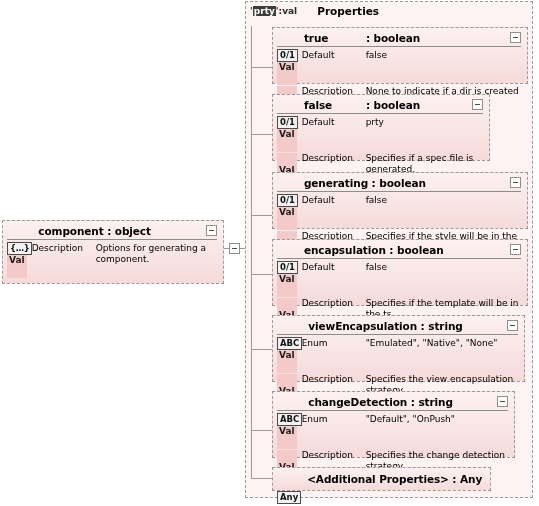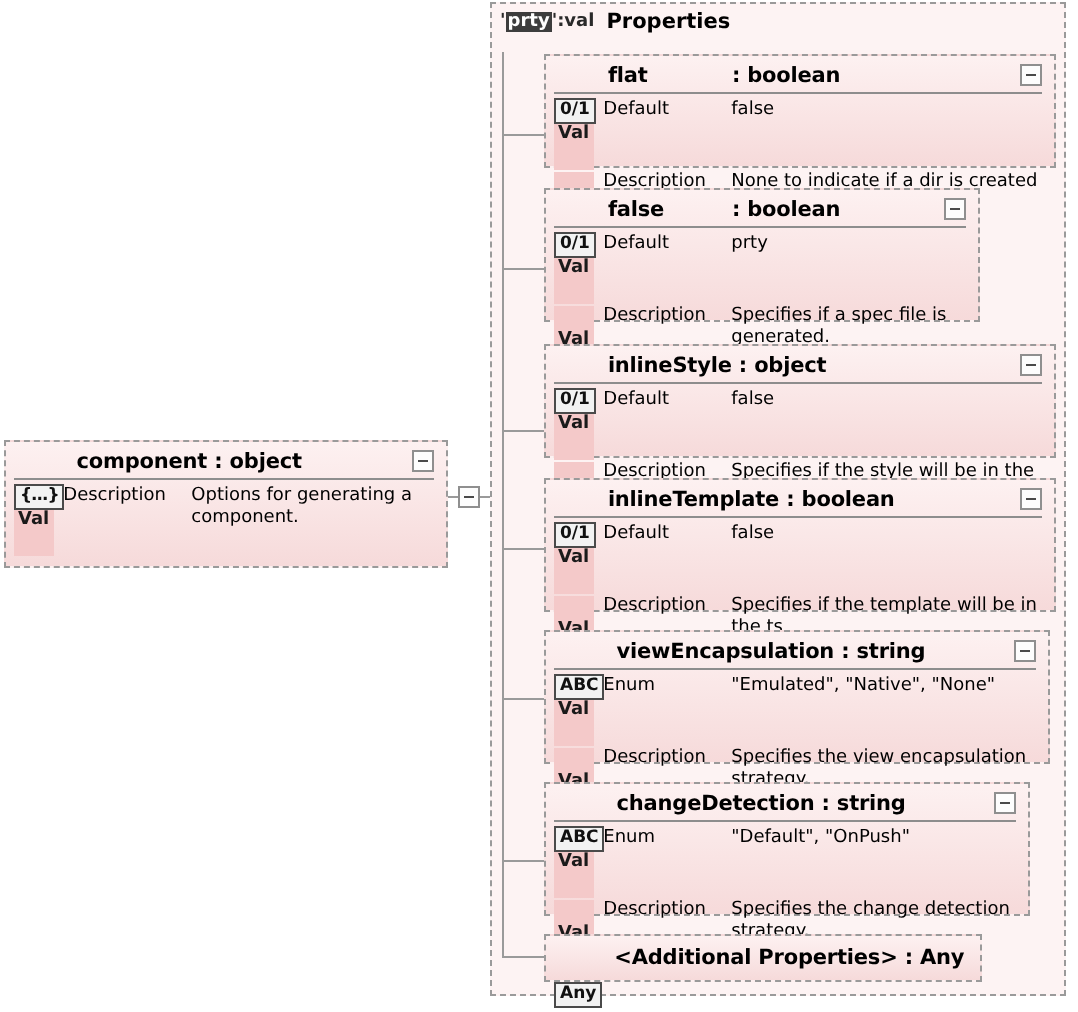--- a/index.html
+++ b/index.html
@@ -136,21 +136,21 @@
     left: 4px;
     top: 3px;
     display: flex;
     align-items: center;
   }
   .prty-badge {
     font-weight: bold;
     font-size: 9px;
     line-height: 12px;
     white-space: nowrap;
-    margin-right: 6px;
+    margin-right: 20px;
   }
   .prty-badge .q { color: #2a2a2a; }
   .prty-badge .inner {
     background: #3d3d3d;
     color: #ffffff;
     padding: 0 1px;
   }
   .prty-title {
     font-weight: bold;
     font-size: 10.5px;
@@ -217,21 +217,21 @@
   <div class="line h" style="left:5px; top:132px; width:21px;"></div>
   <div class="line h" style="left:5px; top:213px; width:21px;"></div>
   <div class="line h" style="left:5px; top:272px; width:21px;"></div>
   <div class="line h" style="left:5px; top:347px; width:21px;"></div>
   <div class="line h" style="left:5px; top:428px; width:21px;"></div>
   <div class="line h" style="left:5px; top:476px; width:21px;"></div>
 
   <div class="node" style="left:26px; top:25px; width:256px; height:57px;">
     <div class="node-head with-rule">
       <span class="badge">0/1</span>
-      <span class="node-title" style="min-width:62px;">flat</span>
+      <span class="node-title" style="min-width:62px;">true</span>
       <span class="node-title">: boolean</span>
       <span class="collapse" style="right:6px;"></span>
     </div>
     <div class="attrs">
       <div class="attr-row">
         <span class="val-badge">Val</span>
         <span class="attr-key">Default</span>
         <span class="attr-value">false</span>
       </div>
       <div class="attr-row">
@@ -260,41 +260,41 @@
         <span class="attr-key">Description</span>
         <span class="attr-value">Specifies if a spec file is
 generated.</span>
       </div>
     </div>
   </div>
 
   <div class="node" style="left:26px; top:170px; width:256px; height:57px;">
     <div class="node-head with-rule">
       <span class="badge">0/1</span>
-      <span class="node-title">inlineStyle : object</span>
+      <span class="node-title">generating : boolean</span>
       <span class="collapse" style="right:6px;"></span>
     </div>
     <div class="attrs">
       <div class="attr-row">
         <span class="val-badge">Val</span>
         <span class="attr-key">Default</span>
         <span class="attr-value">false</span>
       </div>
       <div class="attr-row">
         <span class="val-badge">Val</span>
         <span class="attr-key">Description</span>
         <span class="attr-value">Specifies if the style will be in the ts file.</span>
       </div>
     </div>
   </div>
 
   <div class="node" style="left:26px; top:237px; width:256px; height:67px;">
     <div class="node-head with-rule">
       <span class="badge">0/1</span>
-      <span class="node-title">inlineTemplate : boolean</span>
+      <span class="node-title">encapsulation : boolean</span>
       <span class="collapse" style="right:6px;"></span>
     </div>
     <div class="attrs">
       <div class="attr-row">
         <span class="val-badge">Val</span>
         <span class="attr-key">Default</span>
         <span class="attr-value">false</span>
       </div>
       <div class="attr-row">
         <span class="val-badge">Val</span>

